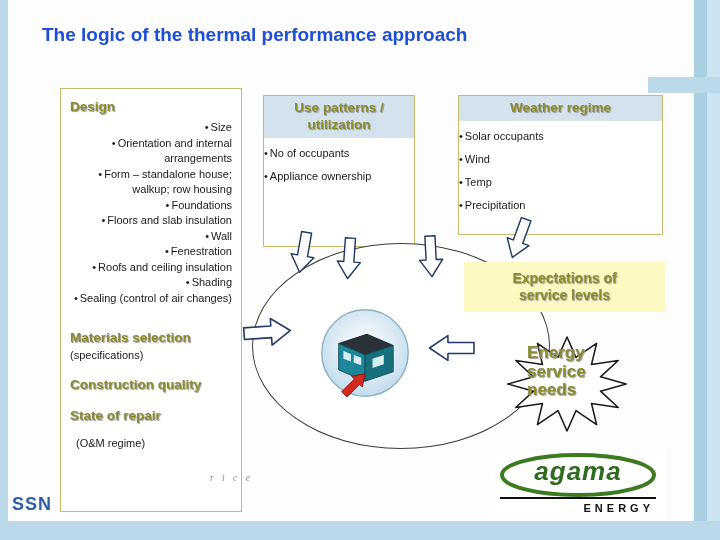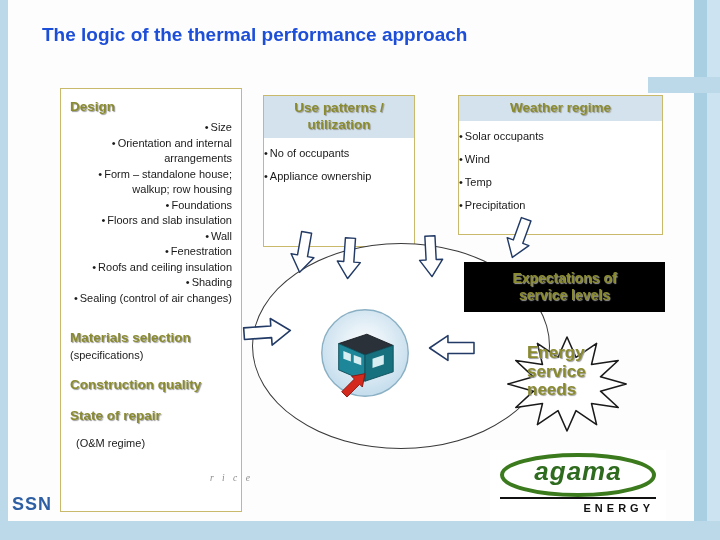--- a/index.html
+++ b/index.html
@@ -44,21 +44,21 @@
   .panel-list li::before{content:"•";margin-right:2px;}
   
   .core-ellipse{
     left:252px;top:243px;width:296px;height:204px;border-radius:50%;
     border:1.5px solid #3a3a3a;background:#ffffff;
   }
   
   .block-arrow{position:absolute;overflow:visible;}
   
   .expectations-box{
-    left:464px;top:262px;width:201px;height:50px;background:#000000;
+    left:464px;top:262px;width:201px;height:50px;background:#fef9c3;
     display:flex;align-items:center;justify-content:center;text-align:center;
   }
   .expectations-box .heading{font-size:14px;line-height:1.2;width:150px;}
   
   .starburst-label{
     left:527px;top:344px;width:80px;text-align:left;
     font-size:17px;line-height:1.1;
   }
   
   .logo-box{left:490px;top:450px;width:176px;height:70px;background:#ffffff;}

